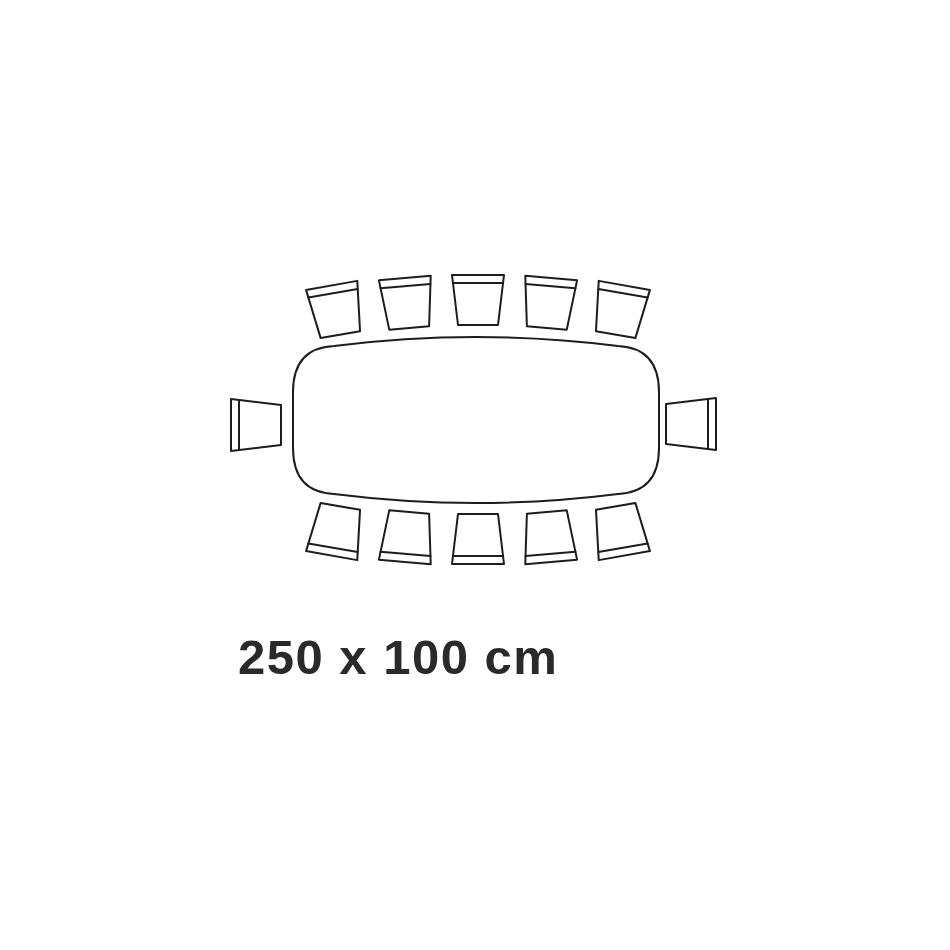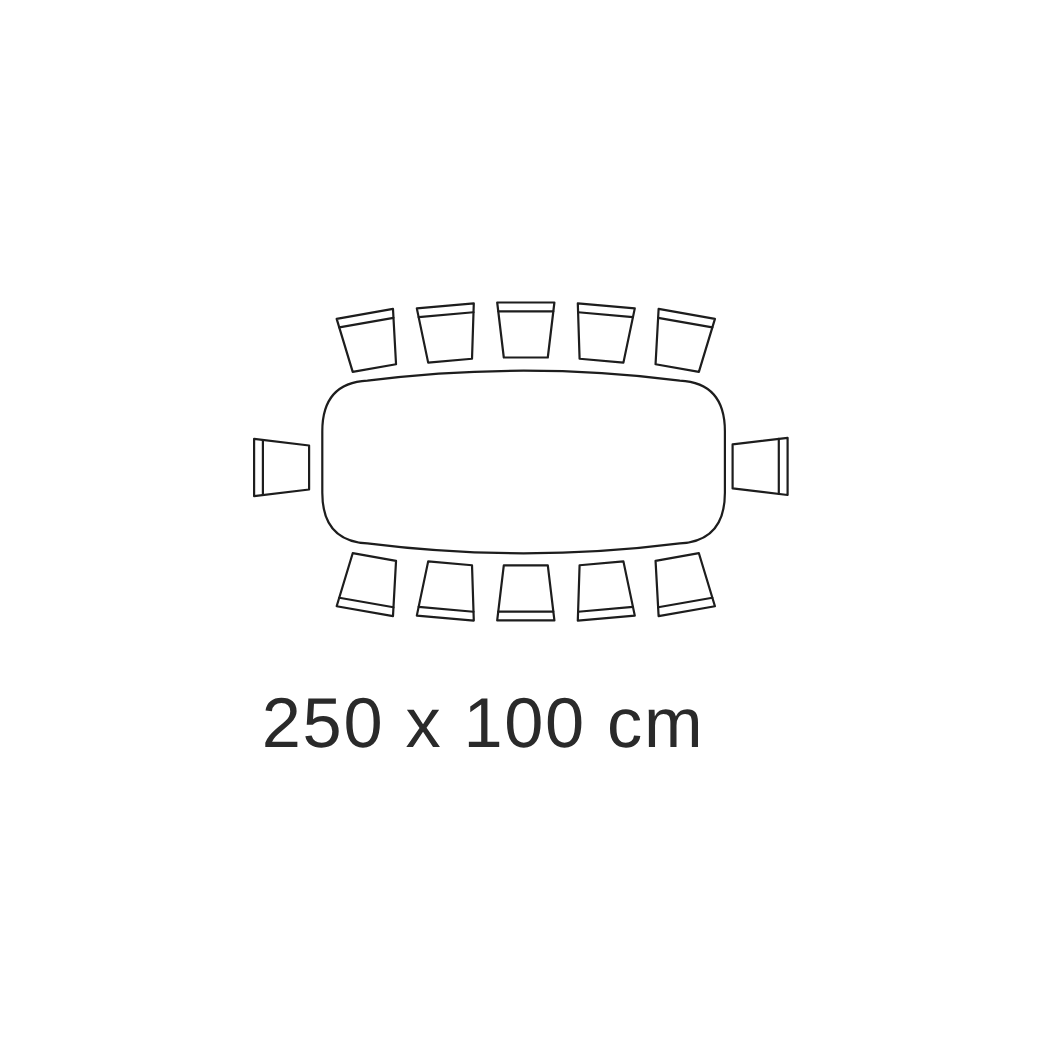--- a/index.html
+++ b/index.html
@@ -31,22 +31,22 @@
     fill:#ffffff;
     stroke:var(--line);
     stroke-width:2;
     stroke-linejoin:round;
     stroke-linecap:round;
   }
   .dim-label{
     position:absolute;
     left:238px;
     top:631px;
-    font-size:64px;
-    font-weight:400;
+    font-size:49px;
+    font-weight:700;
     letter-spacing:1.5px;
     line-height:52px;
     color:var(--text);
     white-space:nowrap;
   }
 </style>
 </head>
 <body>
 
 <div class="stage">

